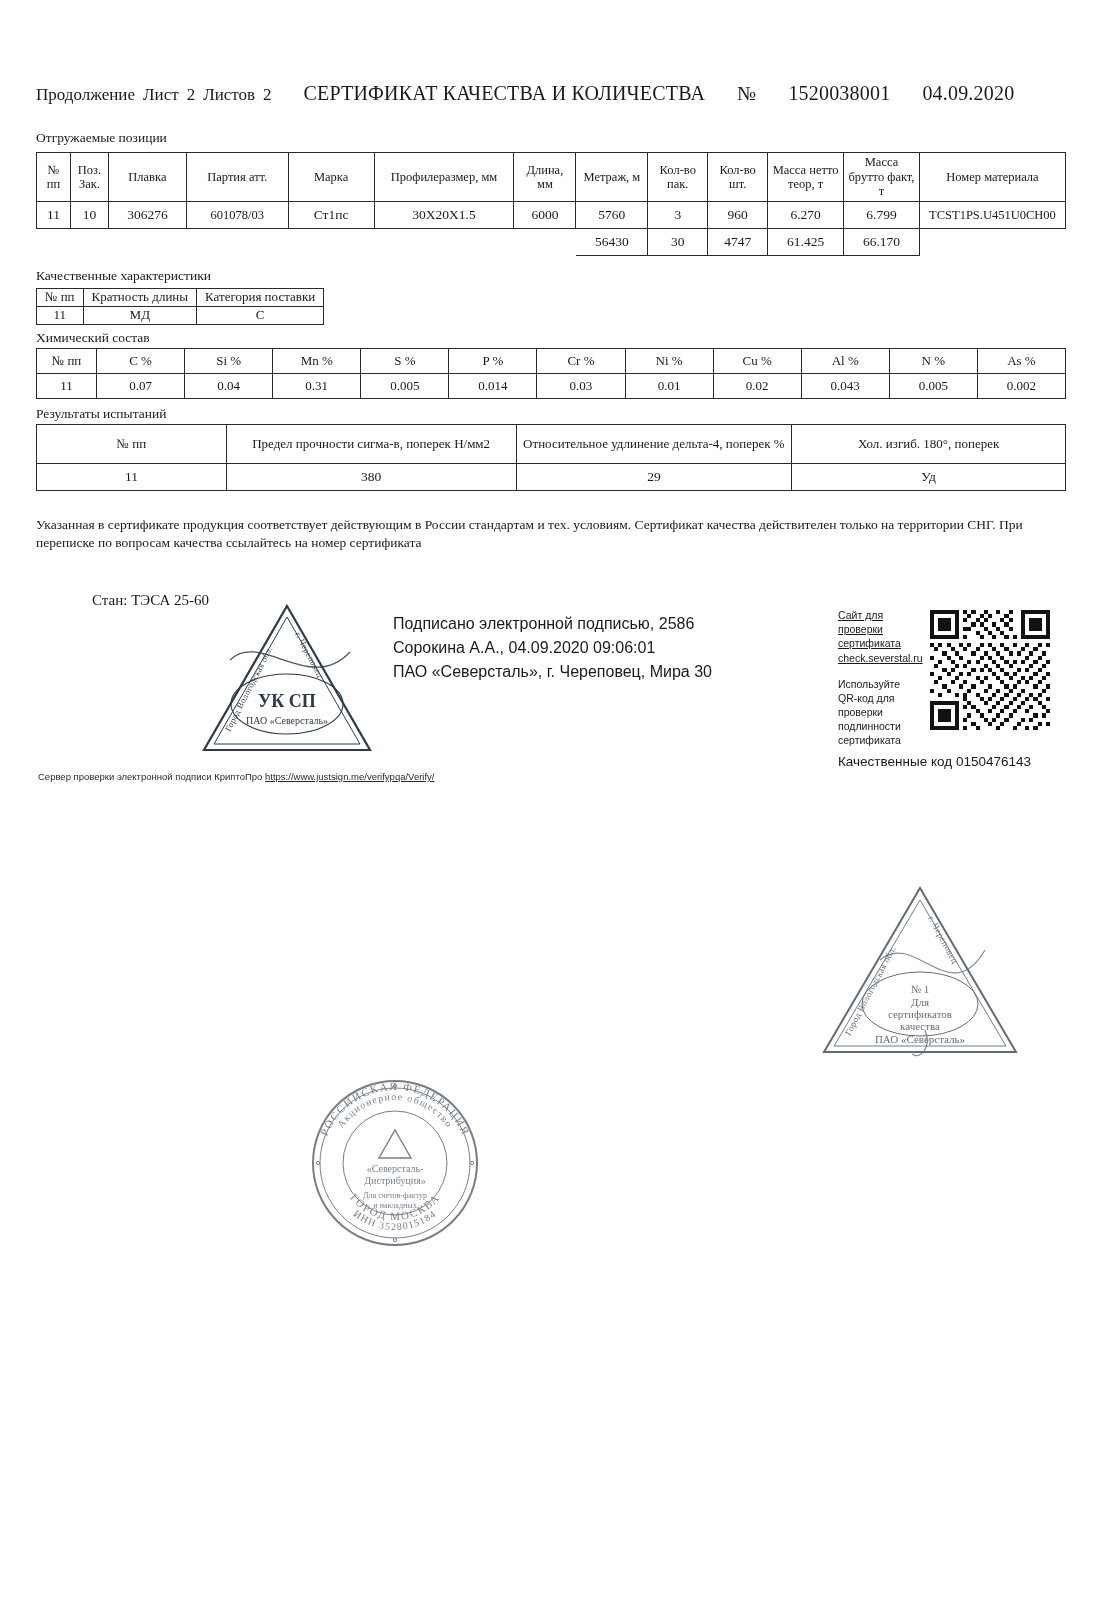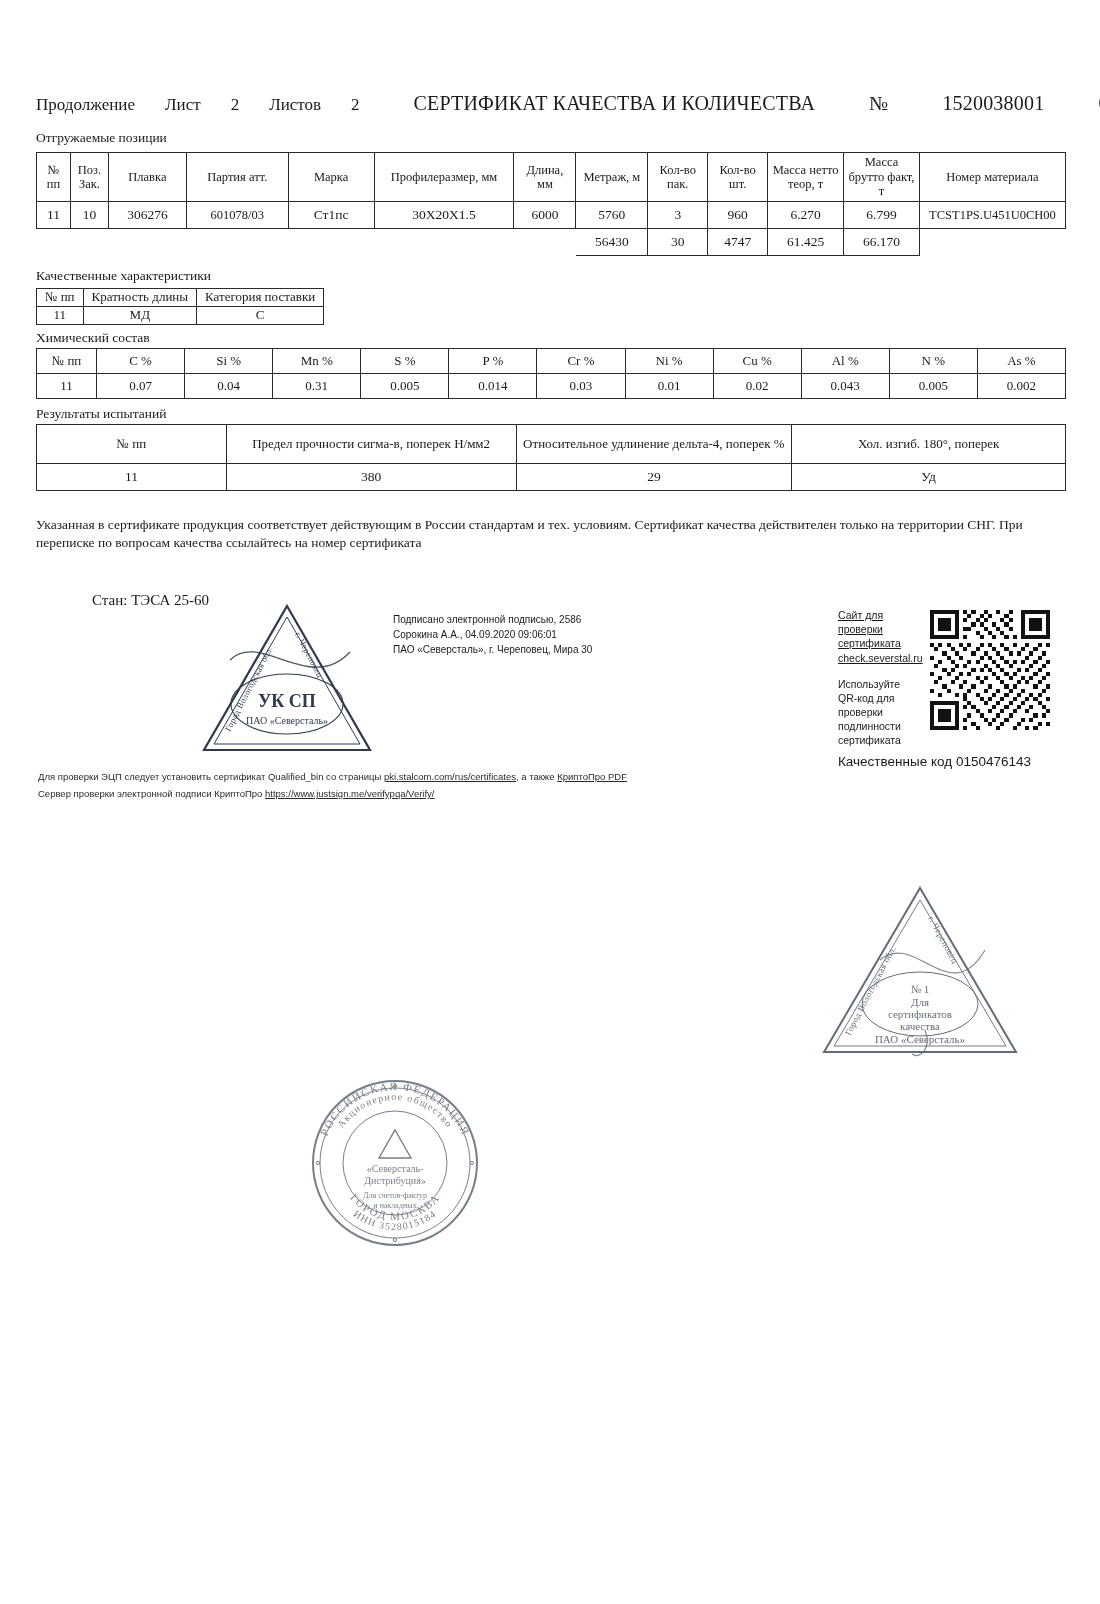--- a/index.html
+++ b/index.html
@@ -19,25 +19,25 @@
     position: absolute;
     left: 0; top: 0;
     width: 1100px;
     height: 1604px;
   }
 
   
   .header {
     position: absolute;
     left: 36px;
-    top: 92px;
+    top: 82px;
     width: 1030px;
     display: flex;
     align-items: baseline;
-    gap: 30px;
+    gap: 8px;
     white-space: nowrap;
   }
   .header .small {
     font-size: 17px;
   }
   .header .title {
     font-size: 20px;
     letter-spacing: 0.2px;
     margin-left: 24px;
   }
@@ -116,21 +116,21 @@
     top: 592px;
     font-size: 15px;
   }
 
   
   .sigblock {
     position: absolute;
     left: 393px;
     top: 612px;
     font-family: "Liberation Sans", sans-serif;
-    font-size: 10px;
+    font-size: 16px;
     line-height: 1.5;
     white-space: nowrap;
   }
 
   
   .stamp-uk {
     position: absolute;
     left: 200px;
     top: 600px;
     width: 175px;
@@ -654,23 +654,20 @@
     </div>
   </div>
 
   <div class="checkcode">
     <span>Качественные код</span>
     <span>0150476143</span>
   </div>
 
   <div class="footnotes">
     <div>
-      <span>Для проверки ЭЦП следует установить сертификат Qualified_bin со страницы </span><span class="link">pki.stalcom.com/rus/certificates</span><span>, а также </span><span class="link">КриптоПро PDF</span>
-    </div>
-    <div>
       <span>Сервер проверки электронной подписи КриптоПро  </span><span class="link">https://www.justsign.me/verifypqa/Verify/</span>
     </div>
   </div>
 
   <div class="stamp-cert">
     <svg width="200" height="180" viewBox="0 0 200 180">
       <defs>
         <path id="cArcL" d="M 30 156 L 92 38"></path>
         <path id="cArcR" d="M 108 38 L 172 156"></path>
       </defs>

